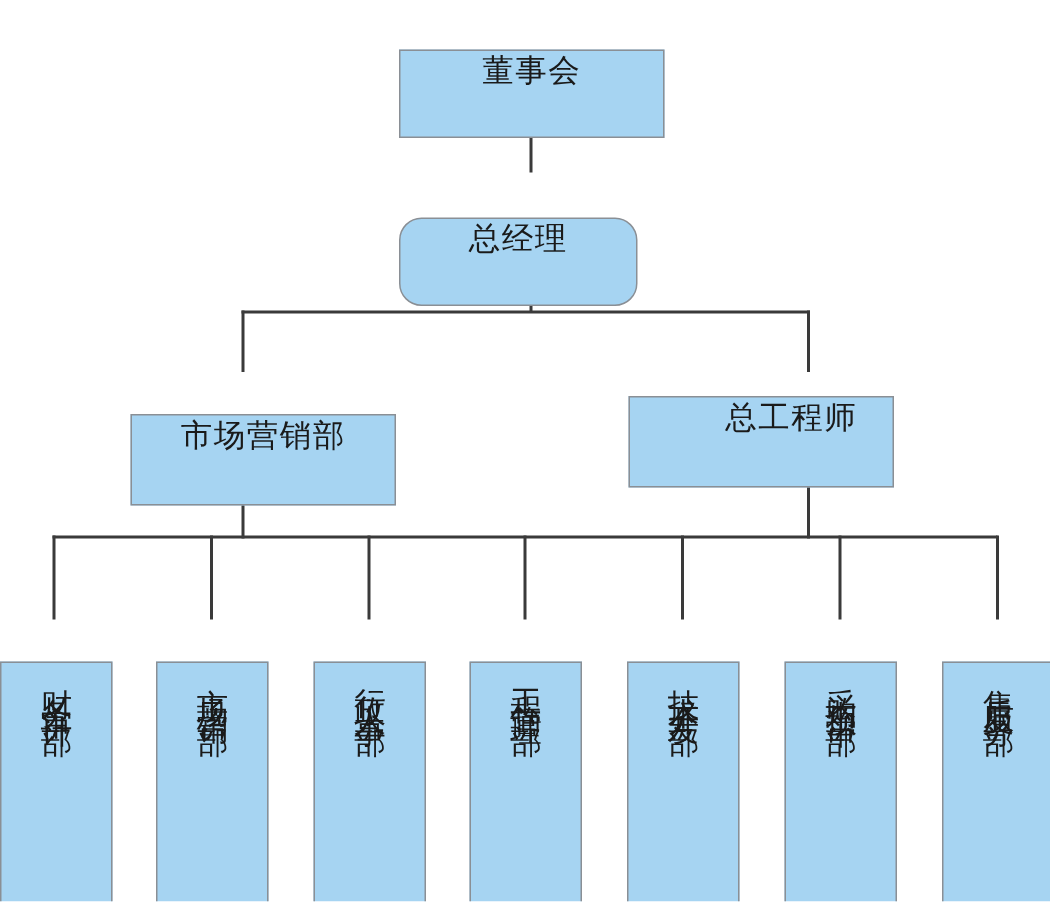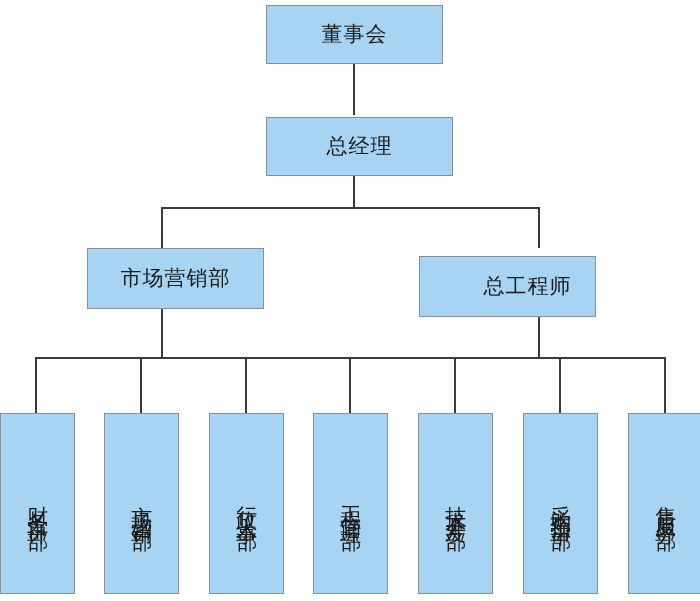--- a/index.html
+++ b/index.html
@@ -17,23 +17,23 @@
     height: 601px;
     background: #ffffff;
     overflow: hidden;
   }
   .node {
     position: absolute;
     box-sizing: border-box;
     background: #A6D4F2;
     border: 1px solid #8a8f95;
     display: flex;
-    align-items: center;
     justify-content: center;
     color: #1a1a1a;
+    margin-top: 28px;
   }
   .node-label {
     font-size: 21px;
     line-height: 1.25;
     letter-spacing: 1px;
     white-space: nowrap;
   }
   
   .node.vertical .node-label {
     writing-mode: vertical-rl;
@@ -71,29 +71,29 @@
   <div class="connector v" style="left:245px; top:357px; height:56px;"></div>
   <div class="connector v" style="left:349px; top:357px; height:56px;"></div>
   <div class="connector v" style="left:454px; top:357px; height:56px;"></div>
   <div class="connector v" style="left:559px; top:357px; height:56px;"></div>
   <div class="connector v" style="left:664px; top:357px; height:56px;"></div>
 
   <div class="node" style="left:266px; top:5px; width:177px; height:59px;">
     <span class="node-label">董事会</span>
   </div>
 
-  <div class="node" style="left:266px; top:117px; width:187px; height:59px;">
+  <div class="node" style="left:266px; top:117px; width:159px; height:59px;border-radius:15px;">
     <span class="node-label">总经理</span>
   </div>
 
   <div class="node" style="left:87px; top:248px; width:177px; height:61px;">
     <span class="node-label">市场营销部</span>
   </div>
 
-  <div class="node" style="left:419px; top:256px; width:177px; height:61px;padding-left:40px;">
+  <div class="node" style="left:419px; top:236px; width:177px; height:61px;padding-left:40px;">
     <span class="node-label">总工程师</span>
   </div>
 
   <div class="node vertical" style="left:0px; top:413px; width:75px; height:181px;">
     <span class="node-label">财务审计部</span>
   </div>
 
   <div class="node vertical" style="left:104px; top:413px; width:75px; height:181px;">
     <span class="node-label">市场营销部</span>
   </div>

